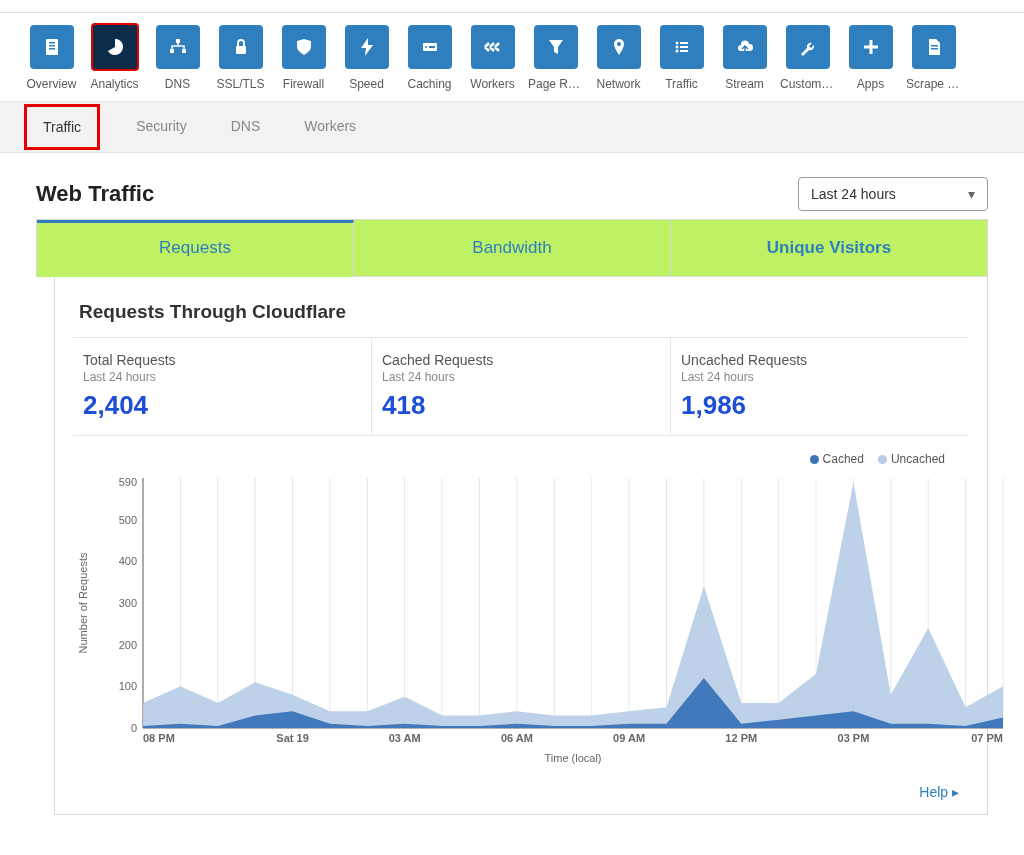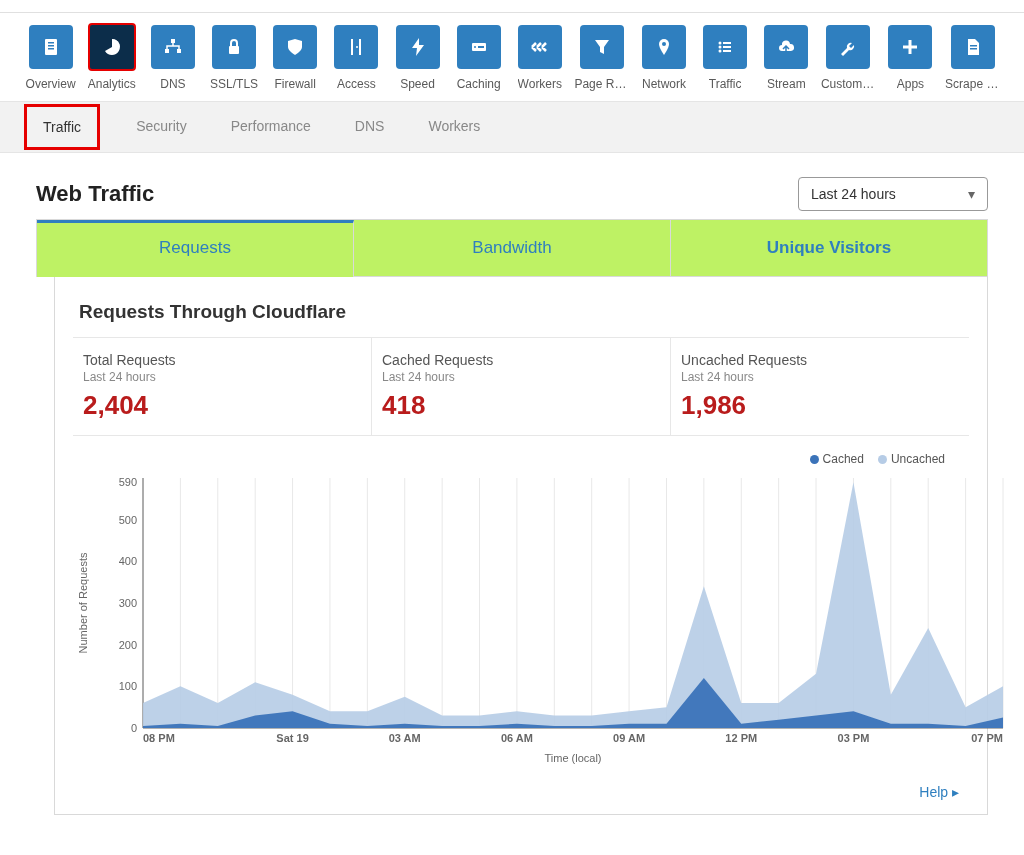--- a/index.html
+++ b/index.html
@@ -23,21 +23,21 @@
   .tab { flex:1; text-align:center; padding:18px 0; font-size:17px; color:#2f7fbf; border-right:1px solid #d9d9d9; border-bottom:1px solid #d9d9d9; cursor:pointer; background:#bef264; }
   .tab:last-child { border-right:none;font-weight:bold; }
   .tab.active { border-top:3px solid #2f7fbf; border-bottom:none; padding-top:15px; }
   .panel { border:1px solid #d9d9d9; border-top:none; padding:24px 18px 10px 18px;margin-left:18px; }
   .panel-title { font-size:19px; font-weight:600; color:#333; margin:0 0 14px 6px; }
   .stats-row { display:flex; border-top:1px solid #e7e7e7; border-bottom:1px solid #e7e7e7; }
   .stat { flex:1; padding:14px 0 14px 10px; border-right:1px solid #e7e7e7; }
   .stat:last-child { border-right:none; }
   .stat-label { font-size:14px; color:#555; }
   .stat-sub { font-size:12px; color:#888; margin-top:2px; }
-  .stat-value { font-size:26px; font-weight:700; color:#b91c1c; margin-top:6px; }
+  .stat-value { font-size:26px; font-weight:700; color:#1d4ed8; margin-top:6px; }
   .chart-wrap { margin-top:10px; }
   .legend { text-align:right; font-size:12px; padding:6px 24px 2px 0; color:#555; }
   .legend-dot { display:inline-block; width:9px; height:9px; border-radius:50%; margin:0 4px 0 14px; vertical-align:middle; }
   svg.chart { display:block; }
   .axis-label { font-size:11px; fill:#666; }
   .tick-label { font-size:11px; fill:#666; }
   .grid-line { stroke:#e8e8e8; stroke-width:1; }
   .axis-line { stroke:#666; stroke-width:1; }
   .area-uncached { fill:#b6cce6; fill-opacity:0.9; }
   .area-cached { fill:#3b73b9; fill-opacity:0.95; }
@@ -92,30 +92,20 @@
       <div class="topnav-icon">
         <svg width="24" height="24" viewBox="0 0 24 24">
           <path d="M12 4 L19 6 V12 C19 16 12 20 12 20 C12 20 5 16 5 12 V6 Z" fill="#fff"></path>
         </svg>
       </div>
       <div class="topnav-label">Firewall</div>
     </div>
     <div class="topnav-item">
       <div class="topnav-icon">
         <svg width="24" height="24" viewBox="0 0 24 24">
-          <rect x="7" y="4" width="10" height="16" fill="#fff"></rect>
-          <rect x="9" y="4" width="6" height="16" fill="#2f7fbf"></rect>
-          <circle cx="13" cy="12" r="1" fill="#fff"></circle>
-        </svg>
-      </div>
-      <div class="topnav-label">Access</div>
-    </div>
-    <div class="topnav-item">
-      <div class="topnav-icon">
-        <svg width="24" height="24" viewBox="0 0 24 24">
           <path d="M13 3 L6 13 H11 L10 21 L18 10 H13 Z" fill="#fff"></path>
         </svg>
       </div>
       <div class="topnav-label">Speed</div>
     </div>
     <div class="topnav-item">
       <div class="topnav-icon">
         <svg width="24" height="24" viewBox="0 0 24 24">
           <rect x="5" y="8" width="14" height="8" rx="1" fill="#fff"></rect>
           <circle cx="8" cy="12" r="1" fill="#2f7fbf"></circle>
@@ -196,21 +186,20 @@
           <rect x="9" y="13" width="7" height="1.5" fill="#2f7fbf"></rect>
         </svg>
       </div>
       <div class="topnav-label">Scrape Shi...</div>
     </div>
   </div>
 
 <div class="subnav" id="subnav">
     <div class="subnav-item active highlight-box">Traffic</div>
     <div class="subnav-item">Security</div>
-    <div class="subnav-item">Performance</div>
     <div class="subnav-item">DNS</div>
     <div class="subnav-item">Workers</div>
   </div>
 
 <div class="main">
   <div class="header-row">
     <div class="page-title">Web Traffic</div>
     <div class="time-select">
       <span>Last 24 hours</span>
       <span style="color:#666;">▾</span>

